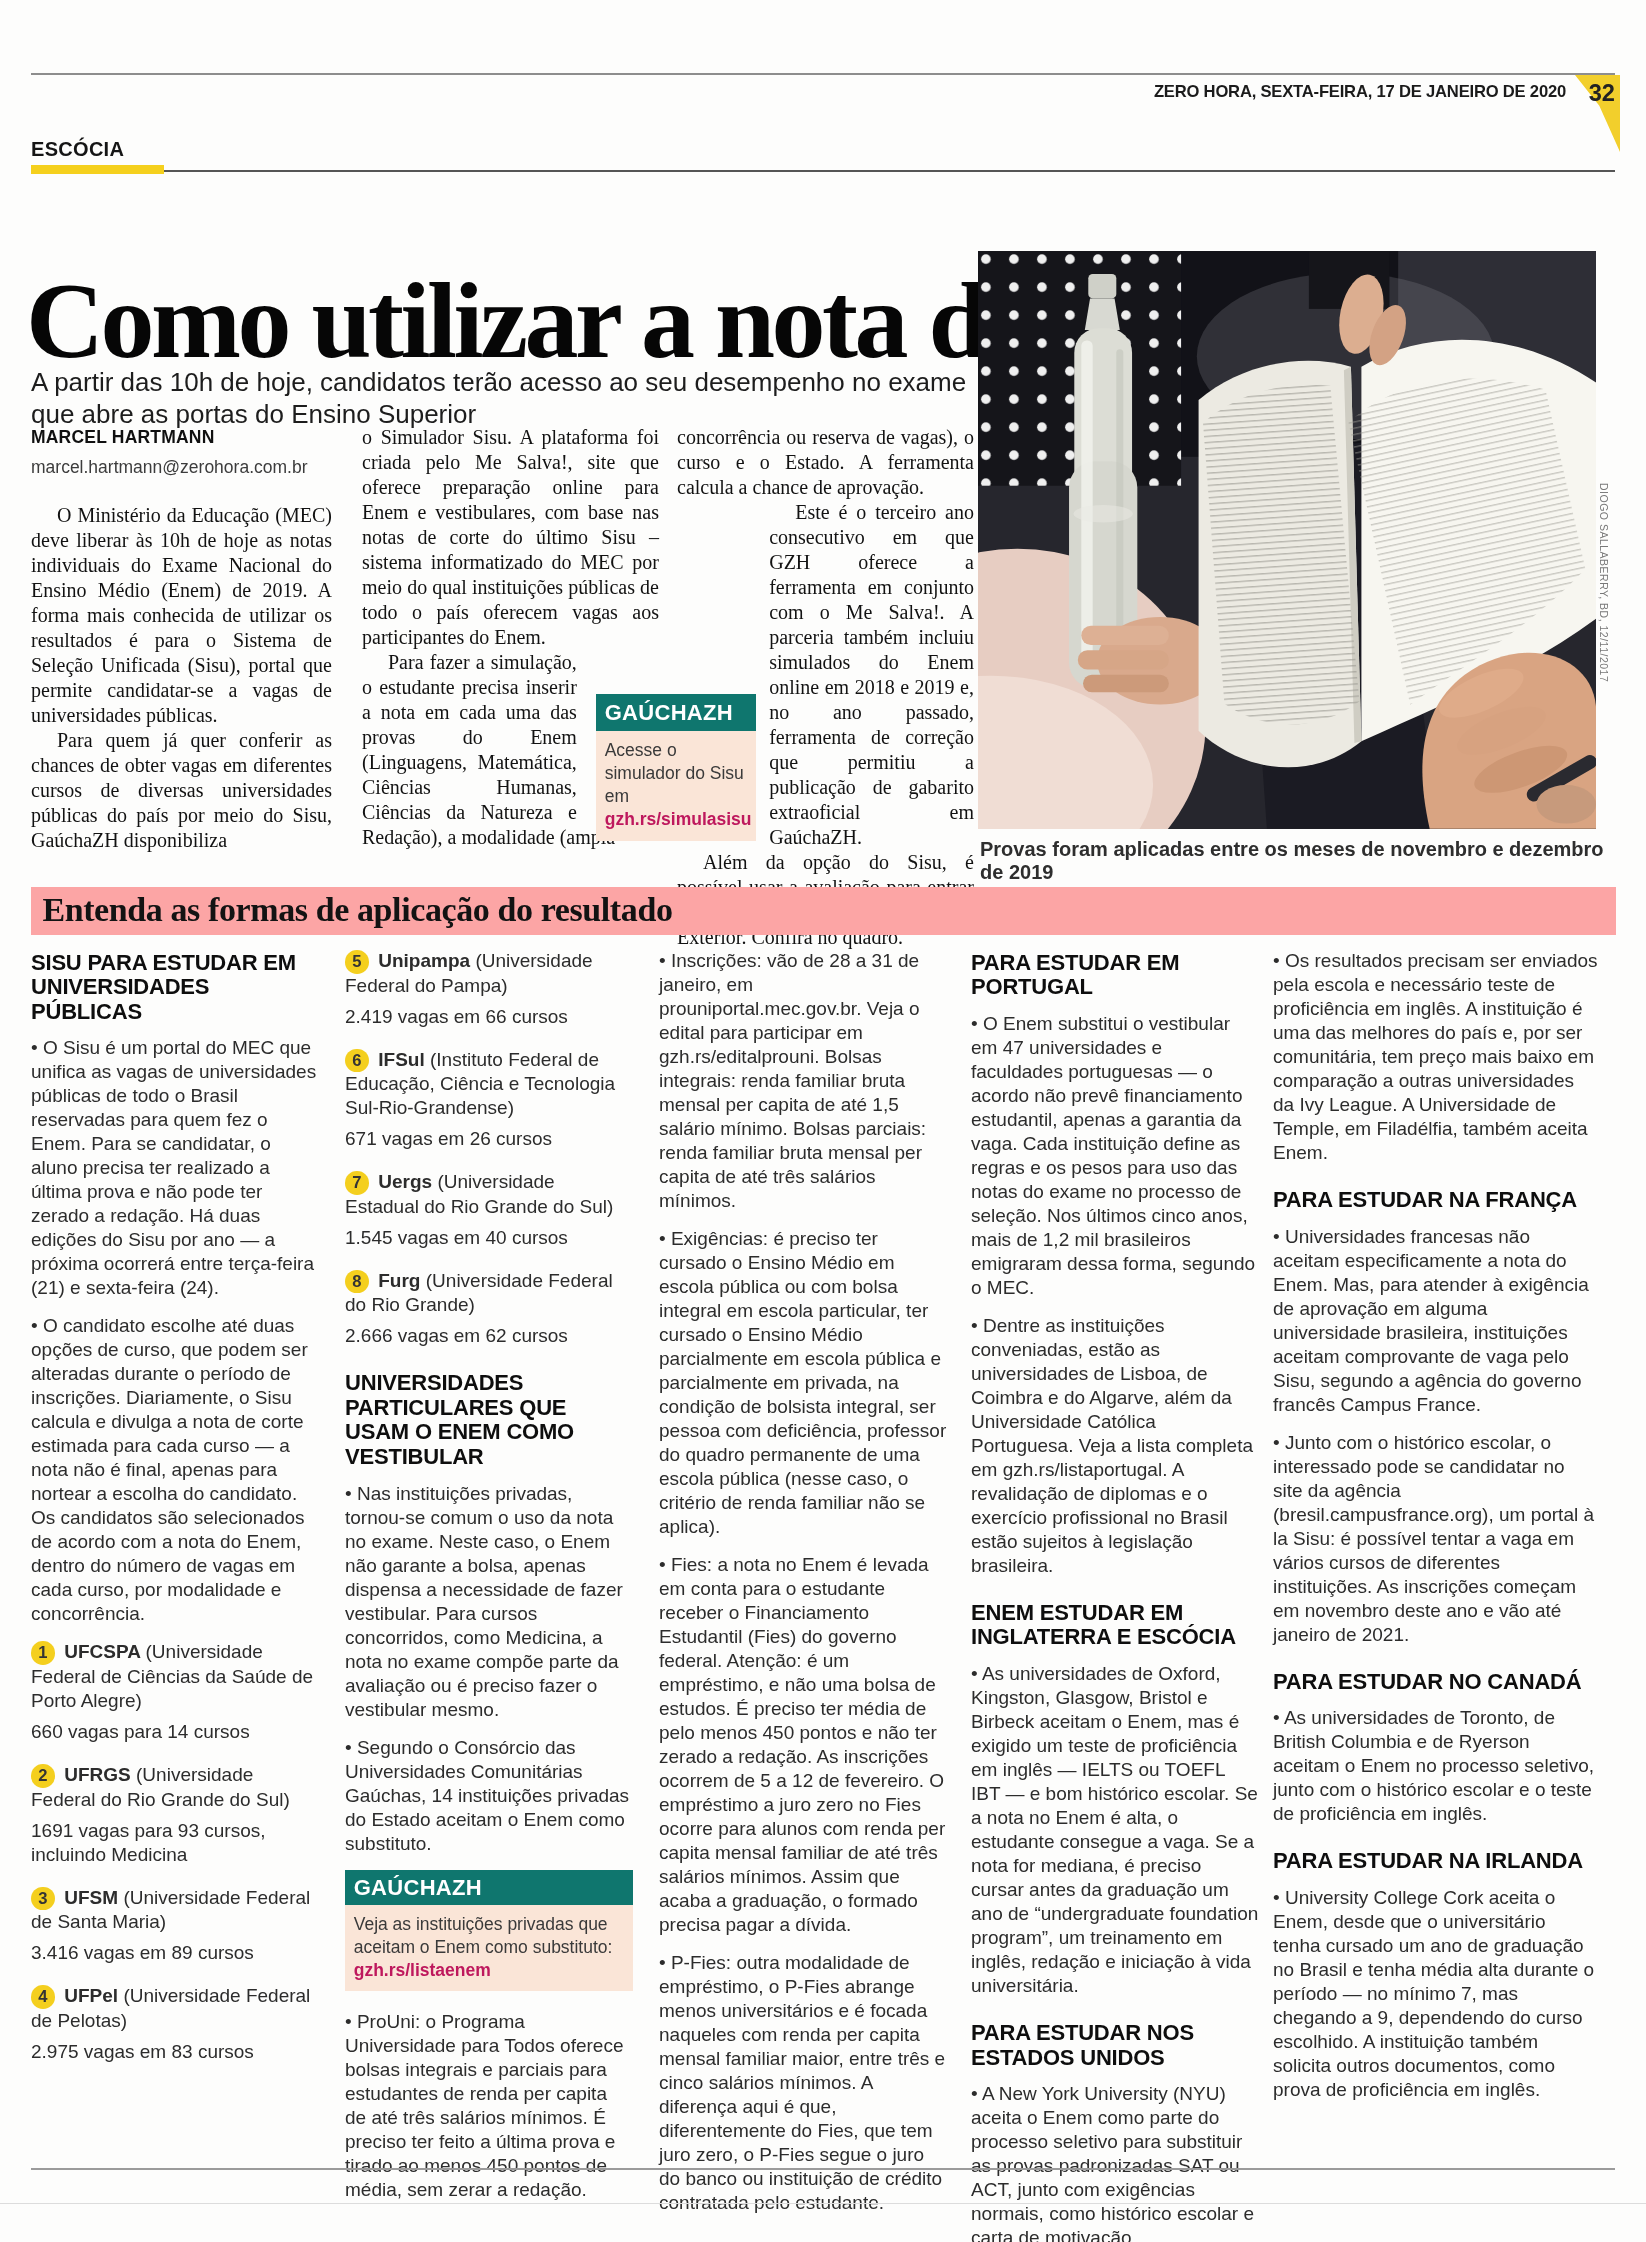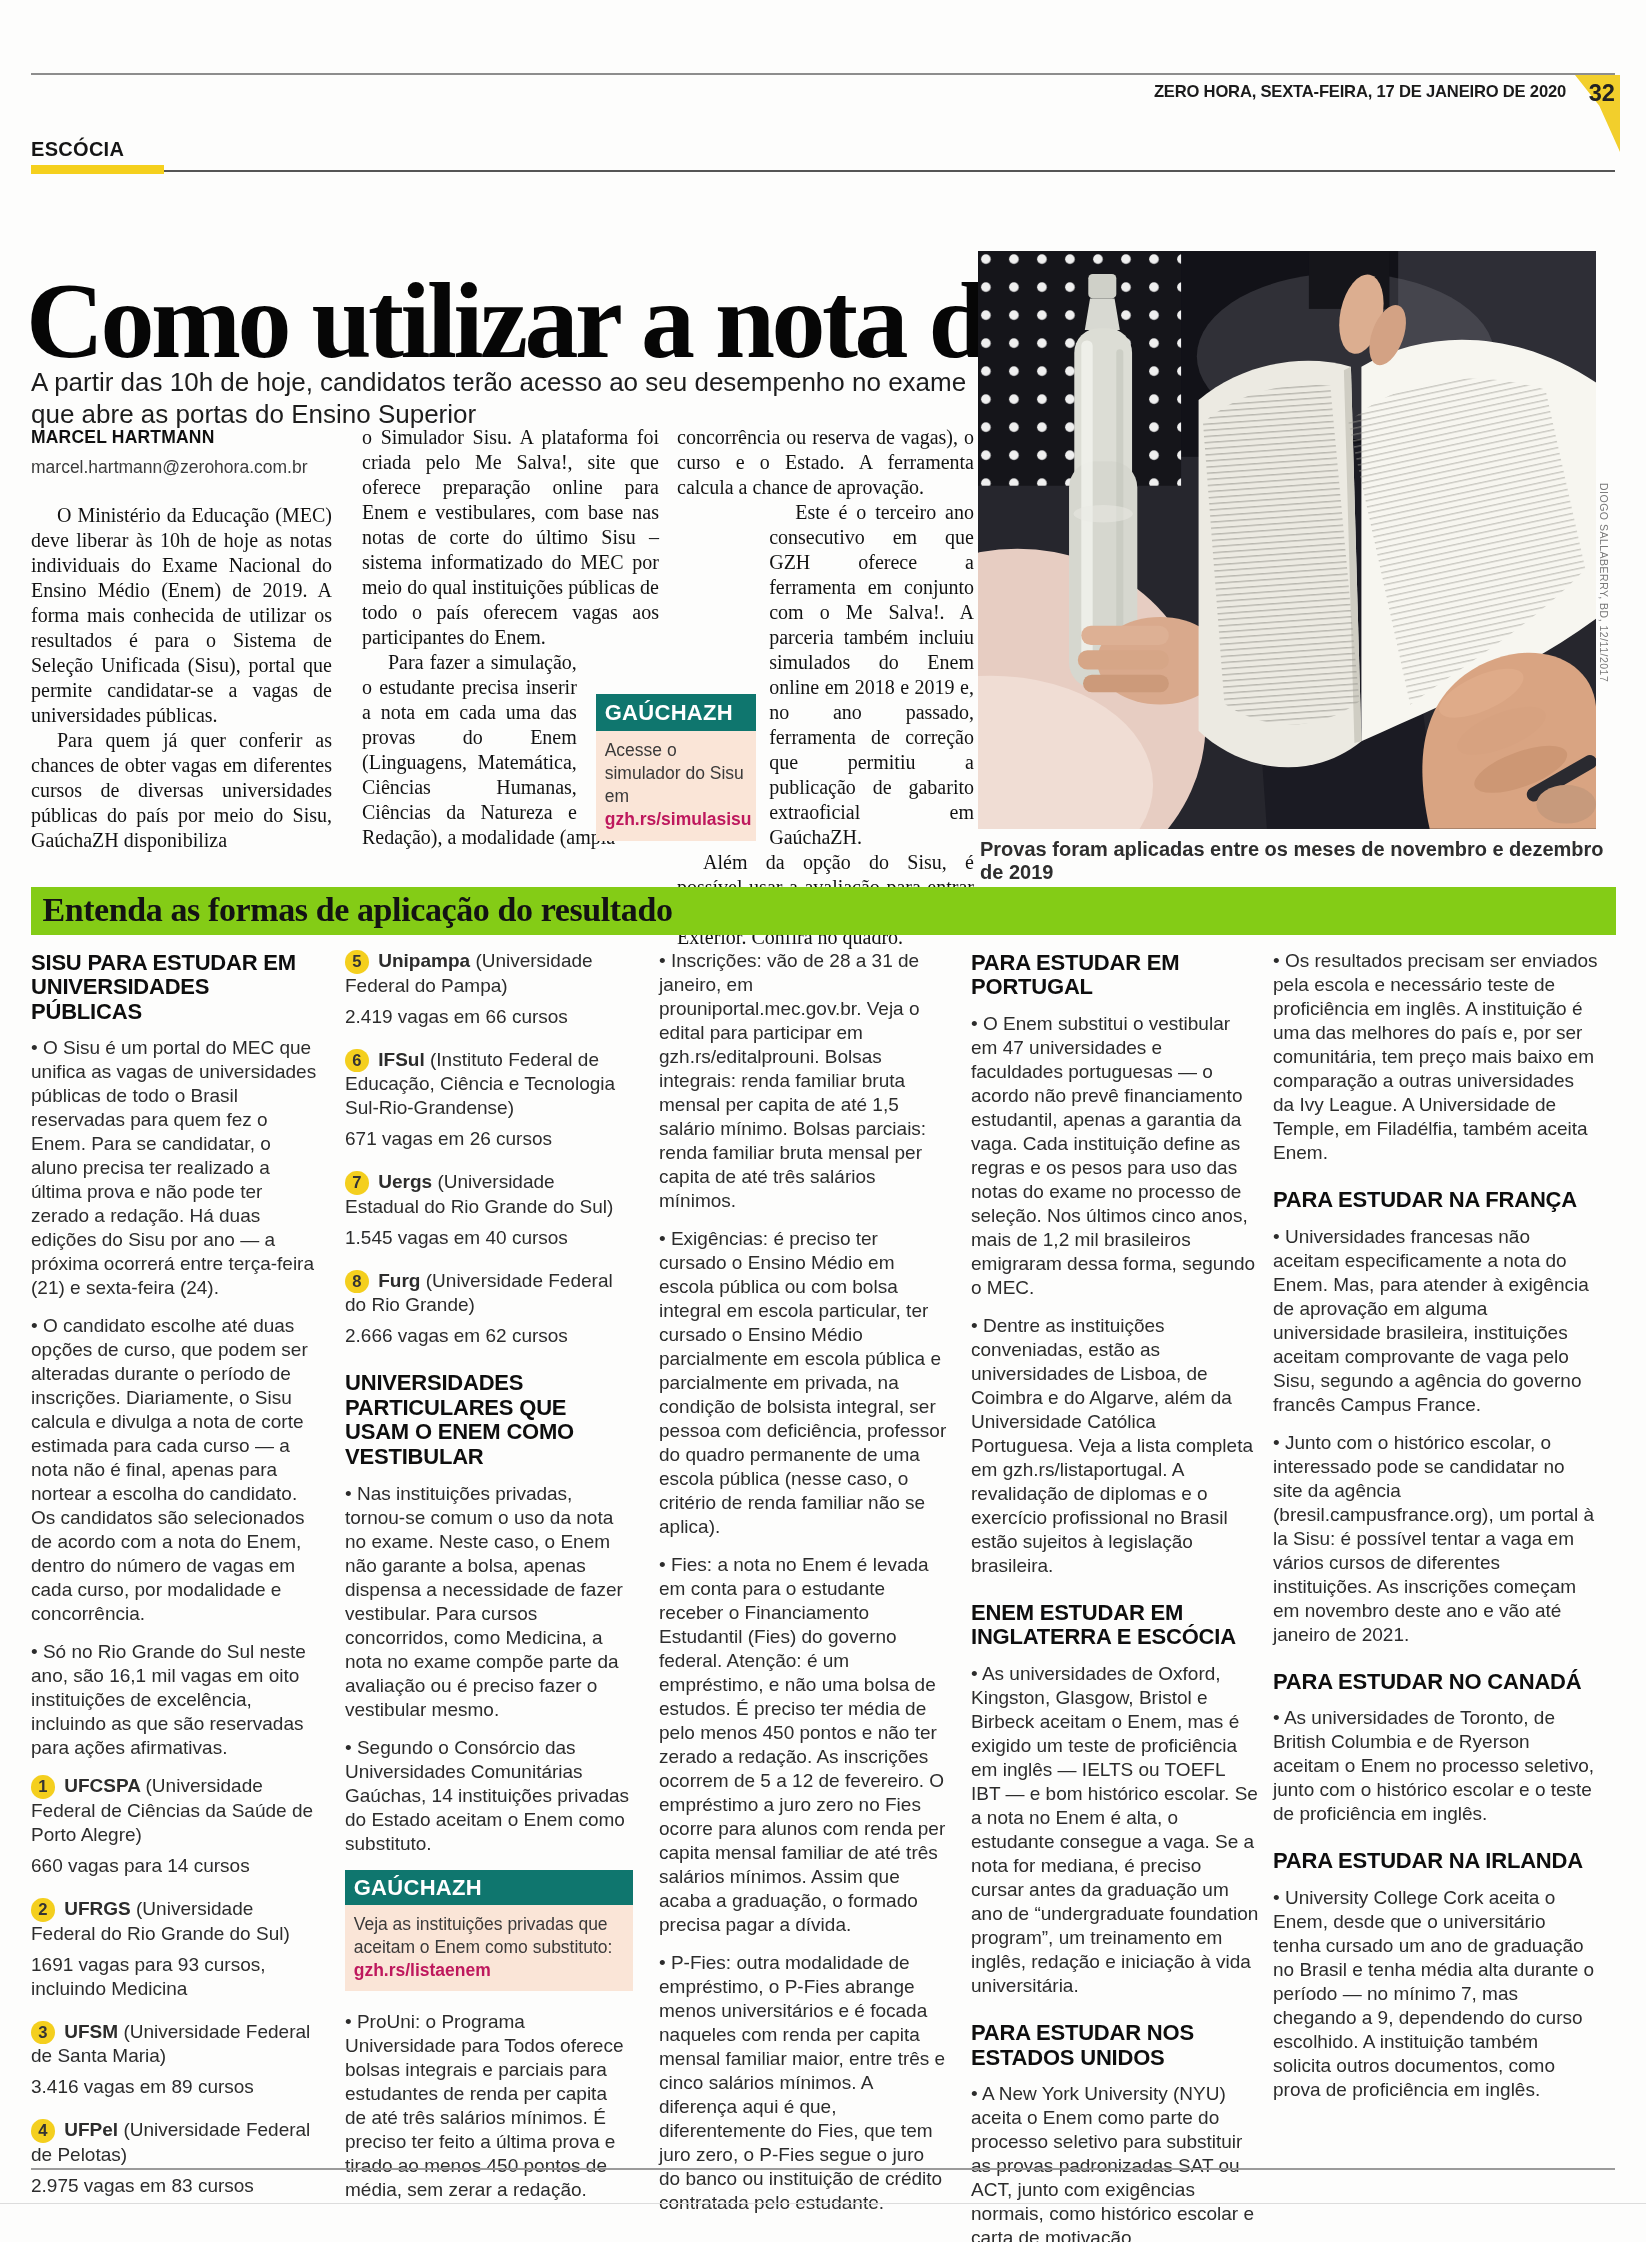--- a/index.html
+++ b/index.html
@@ -50,21 +50,21 @@
   .promo-box  { margin:5.2px 0 19px; }
 
   
   .photo-wrap    { position:absolute; left:978px; top:251px; width:618px; height:578px; background:#222; }
   .photo-caption { position:absolute; left:980px; top:838px; width:632px; font-size:20px; font-weight:700;
                    color:#2e2e2e; }
   .photo-credit  { position:absolute; left:1598px; top:483px; writing-mode:vertical-rl; font-size:10.5px;
                    color:#787878; letter-spacing:0.5px; white-space:nowrap; }
 
   
-  .banner      { position:absolute; left:31px; top:887px; width:1585px; height:48px; background:#84cc16; }
+  .banner      { position:absolute; left:31px; top:887px; width:1585px; height:48px; background:#fca5a5; }
   .banner-text { font-family:"Liberation Serif", serif; font-weight:700; font-size:34px;
                  letter-spacing:-0.4px; color:#131313; padding:4.4px 0 0 11.4px; }
 
   
   .info-col { position:absolute; top:949px; width:288px; font-size:19px; line-height:24px; color:#2c2c2c; }
   .info-col--a { left:31px; }
   .info-col--b { left:345px; }
   .info-col--c { left:659px; }
   .info-col--d { left:971px; }
   .info-col--e { left:1273px; width:325px; }
@@ -185,21 +185,20 @@
   <div class="photo-credit">DIOGO SALLABERRY, BD, 12/11/2017</div>
 
   <div class="banner">
     <div class="banner-text">Entenda as formas de aplicação do resultado</div>
   </div>
 
   <div class="info-col info-col--a">
       <h3 class="info-heading">SISU PARA ESTUDAR EM UNIVERSIDADES PÚBLICAS</h3>
       <p class="info-bullet"><span class="bullet-dot">• </span><span class="bullet-text">O Sisu é um portal do MEC que unifica as vagas de universidades públicas de todo o Brasil reservadas para quem fez o Enem. Para se candidatar, o aluno precisa ter realizado a última prova e não pode ter zerado a redação. Há duas edições do Sisu por ano — a próxima ocorrerá entre terça-feira (21) e sexta-feira (24).</span></p>
       <p class="info-bullet"><span class="bullet-dot">• </span><span class="bullet-text">O candidato escolhe até duas opções de curso, que podem ser alteradas durante o período de inscrições. Diariamente, o Sisu calcula e divulga a nota de corte estimada para cada curso — a nota não é final, apenas para nortear a escolha do candidato. Os candidatos são selecionados de acordo com a nota do Enem, dentro do número de vagas em cada curso, por modalidade e concorrência.</span></p>
-      <p class="info-bullet"><span class="bullet-dot">• </span><span class="bullet-text">Só no Rio Grande do Sul neste ano, são 16,1 mil vagas em oito instituições de excelência, incluindo as que são reservadas para ações afirmativas.</span></p>
       <div class="uni-item">
         <div class="uni-line"><span class="num-badge">1</span><strong class="uni-abbr"> UFCSPA </strong><span class="uni-full">(Universidade Federal de Ciências da Saúde de Porto Alegre)</span></div>
         <div class="uni-detail">660 vagas para 14 cursos</div>
       </div>
       <div class="uni-item">
         <div class="uni-line"><span class="num-badge">2</span><strong class="uni-abbr"> UFRGS </strong><span class="uni-full">(Universidade Federal do Rio Grande do Sul)</span></div>
         <div class="uni-detail">1691 vagas para 93 cursos, incluindo Medicina</div>
       </div>
       <div class="uni-item">
         <div class="uni-line"><span class="num-badge">3</span><strong class="uni-abbr"> UFSM </strong><span class="uni-full">(Universidade Federal de Santa Maria)</span></div>

